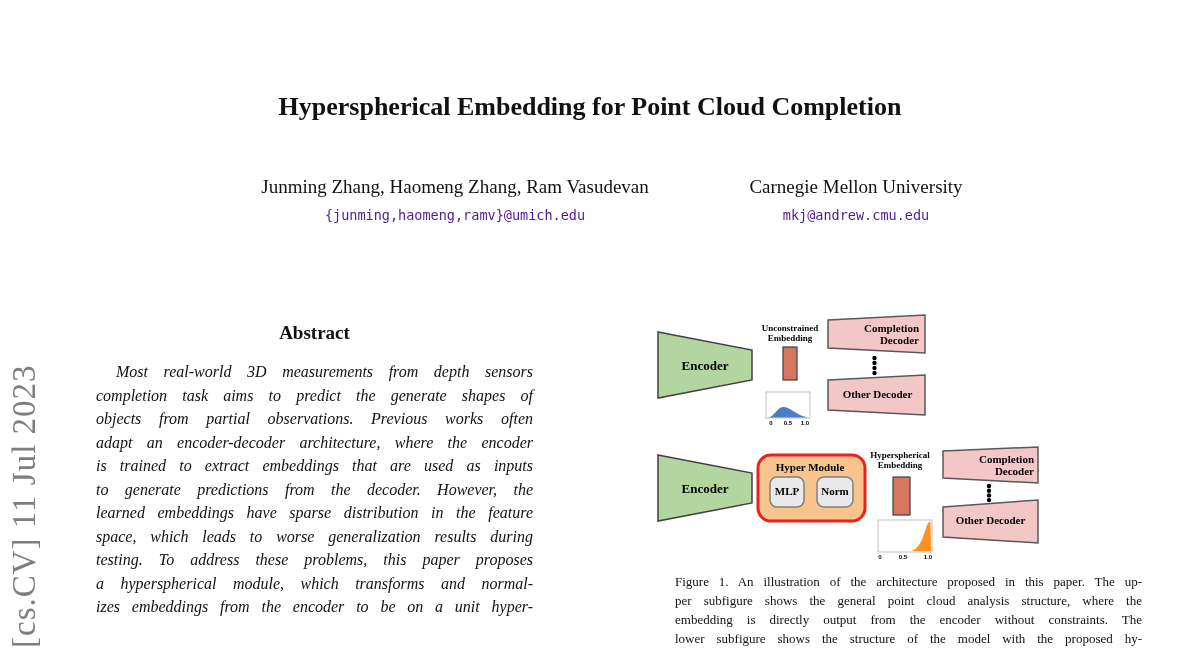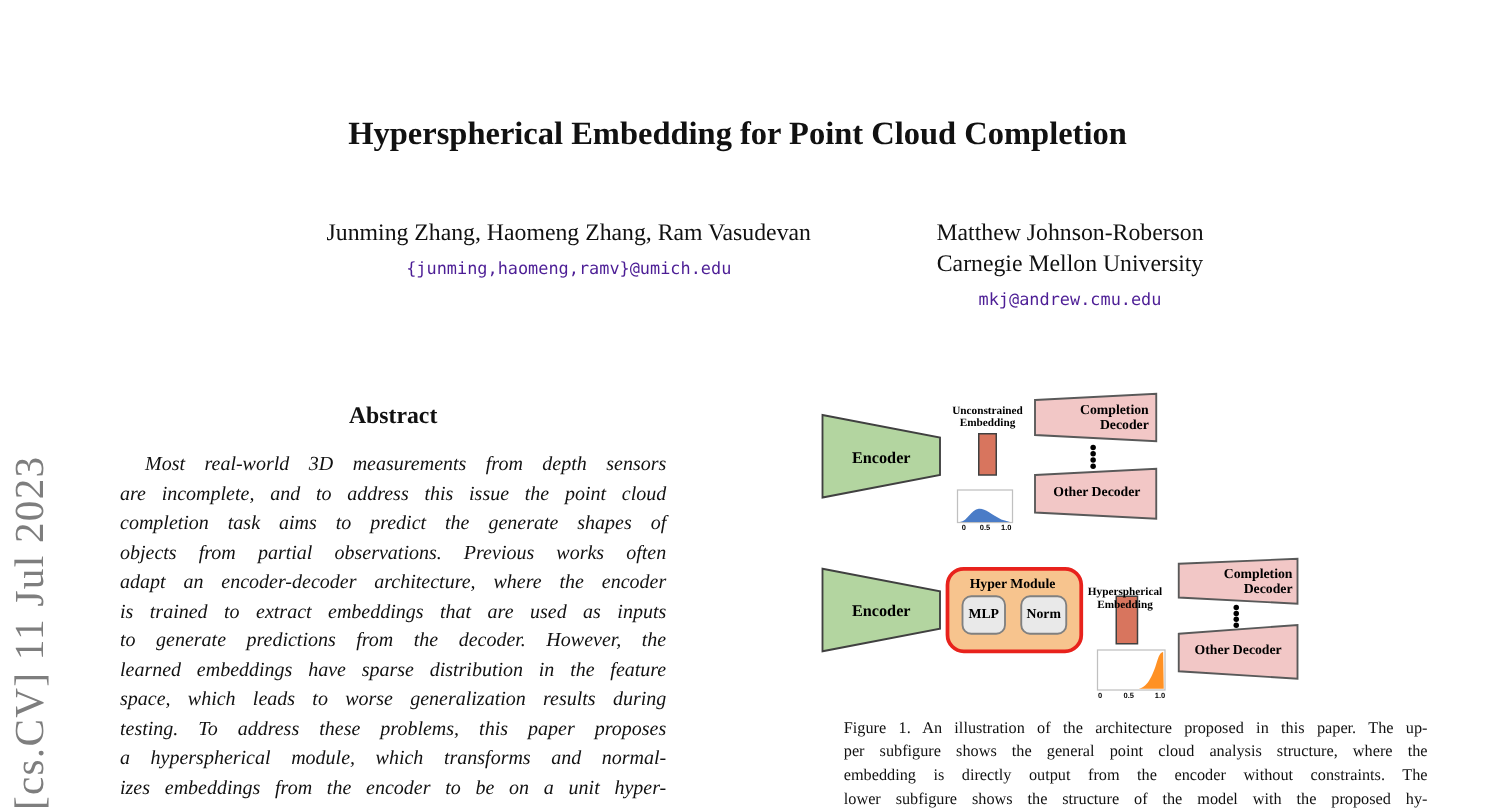--- a/index.html
+++ b/index.html
@@ -51,29 +51,27 @@
 
 <div class="arxiv-stamp">[cs.CV] 11 Jul 2023</div>
 
 <div class="paper-title">Hyperspherical Embedding for Point Cloud Completion</div>
 
 <div class="author-block left">
   <div class="author-names">Junming Zhang, Haomeng Zhang, Ram Vasudevan</div>
   <div class="author-email">{junming,haomeng,ramv}@umich.edu</div>
 </div>
 <div class="author-block right">
-  <div class="author-names">Matthew Johnson-Roberson</div>
   <div class="author-affil">Carnegie Mellon University</div>
   <div class="author-email">mkj@andrew.cmu.edu</div>
 </div>
 
 <div class="abstract-heading">Abstract</div>
 <div class="abstract-body">
   <div class="tline indent">Most real-world 3D measurements from depth sensors</div>
-  <div class="tline">are incomplete, and to address this issue the point cloud</div>
   <div class="tline">completion task aims to predict the generate shapes of</div>
   <div class="tline">objects from partial observations. Previous works often</div>
   <div class="tline">adapt an encoder-decoder architecture, where the encoder</div>
   <div class="tline">is trained to extract embeddings that are used as inputs</div>
   <div class="tline">to generate predictions from the decoder. However, the</div>
   <div class="tline">learned embeddings have sparse distribution in the feature</div>
   <div class="tline">space, which leads to worse generalization results during</div>
   <div class="tline">testing. To address these problems, this paper proposes</div>
   <div class="tline">a hyperspherical module, which transforms and normal-</div>
   <div class="tline">izes embeddings from the encoder to be on a unit hyper-</div>
@@ -120,21 +118,21 @@
   <div class="fig-label dec-label" style="left:209px;top:23px;width:80px;">Completion Decoder</div>
   <div class="fig-label dec-label" style="left:205px;top:89px;width:85px;text-align:center;">Other Decoder</div>
   <div class="tick-label" style="left:134px;top:120px;">0</div>
   <div class="tick-label" style="left:151px;top:120px;">0.5</div>
   <div class="tick-label" style="left:168px;top:120px;">1.0</div>
 
   <div class="fig-label enc-label" style="left:28px;top:181px;">Encoder</div>
   <div class="fig-label module-label" style="left:128px;top:161px;width:104px;">Hyper Module</div>
   <div class="fig-label inner-box-label" style="left:140px;top:185px;width:34px;">MLP</div>
   <div class="fig-label inner-box-label" style="left:187px;top:185px;width:36px;">Norm</div>
-  <div class="fig-label embed-label" style="left:238px;top:151px;width:64px;margin-top:18px;">
+  <div class="fig-label embed-label" style="left:238px;top:151px;width:64px;">
     <div>Hyperspherical</div>
     <div>Embedding</div>
   </div>
   <div class="fig-label dec-label" style="left:324px;top:154px;width:80px;">Completion Decoder</div>
   <div class="fig-label dec-label" style="left:318px;top:215px;width:85px;text-align:center;">Other Decoder</div>
   <div class="tick-label" style="left:243px;top:254px;">0</div>
   <div class="tick-label" style="left:266px;top:254px;">0.5</div>
   <div class="tick-label" style="left:291px;top:254px;">1.0</div>
 </div>
 

